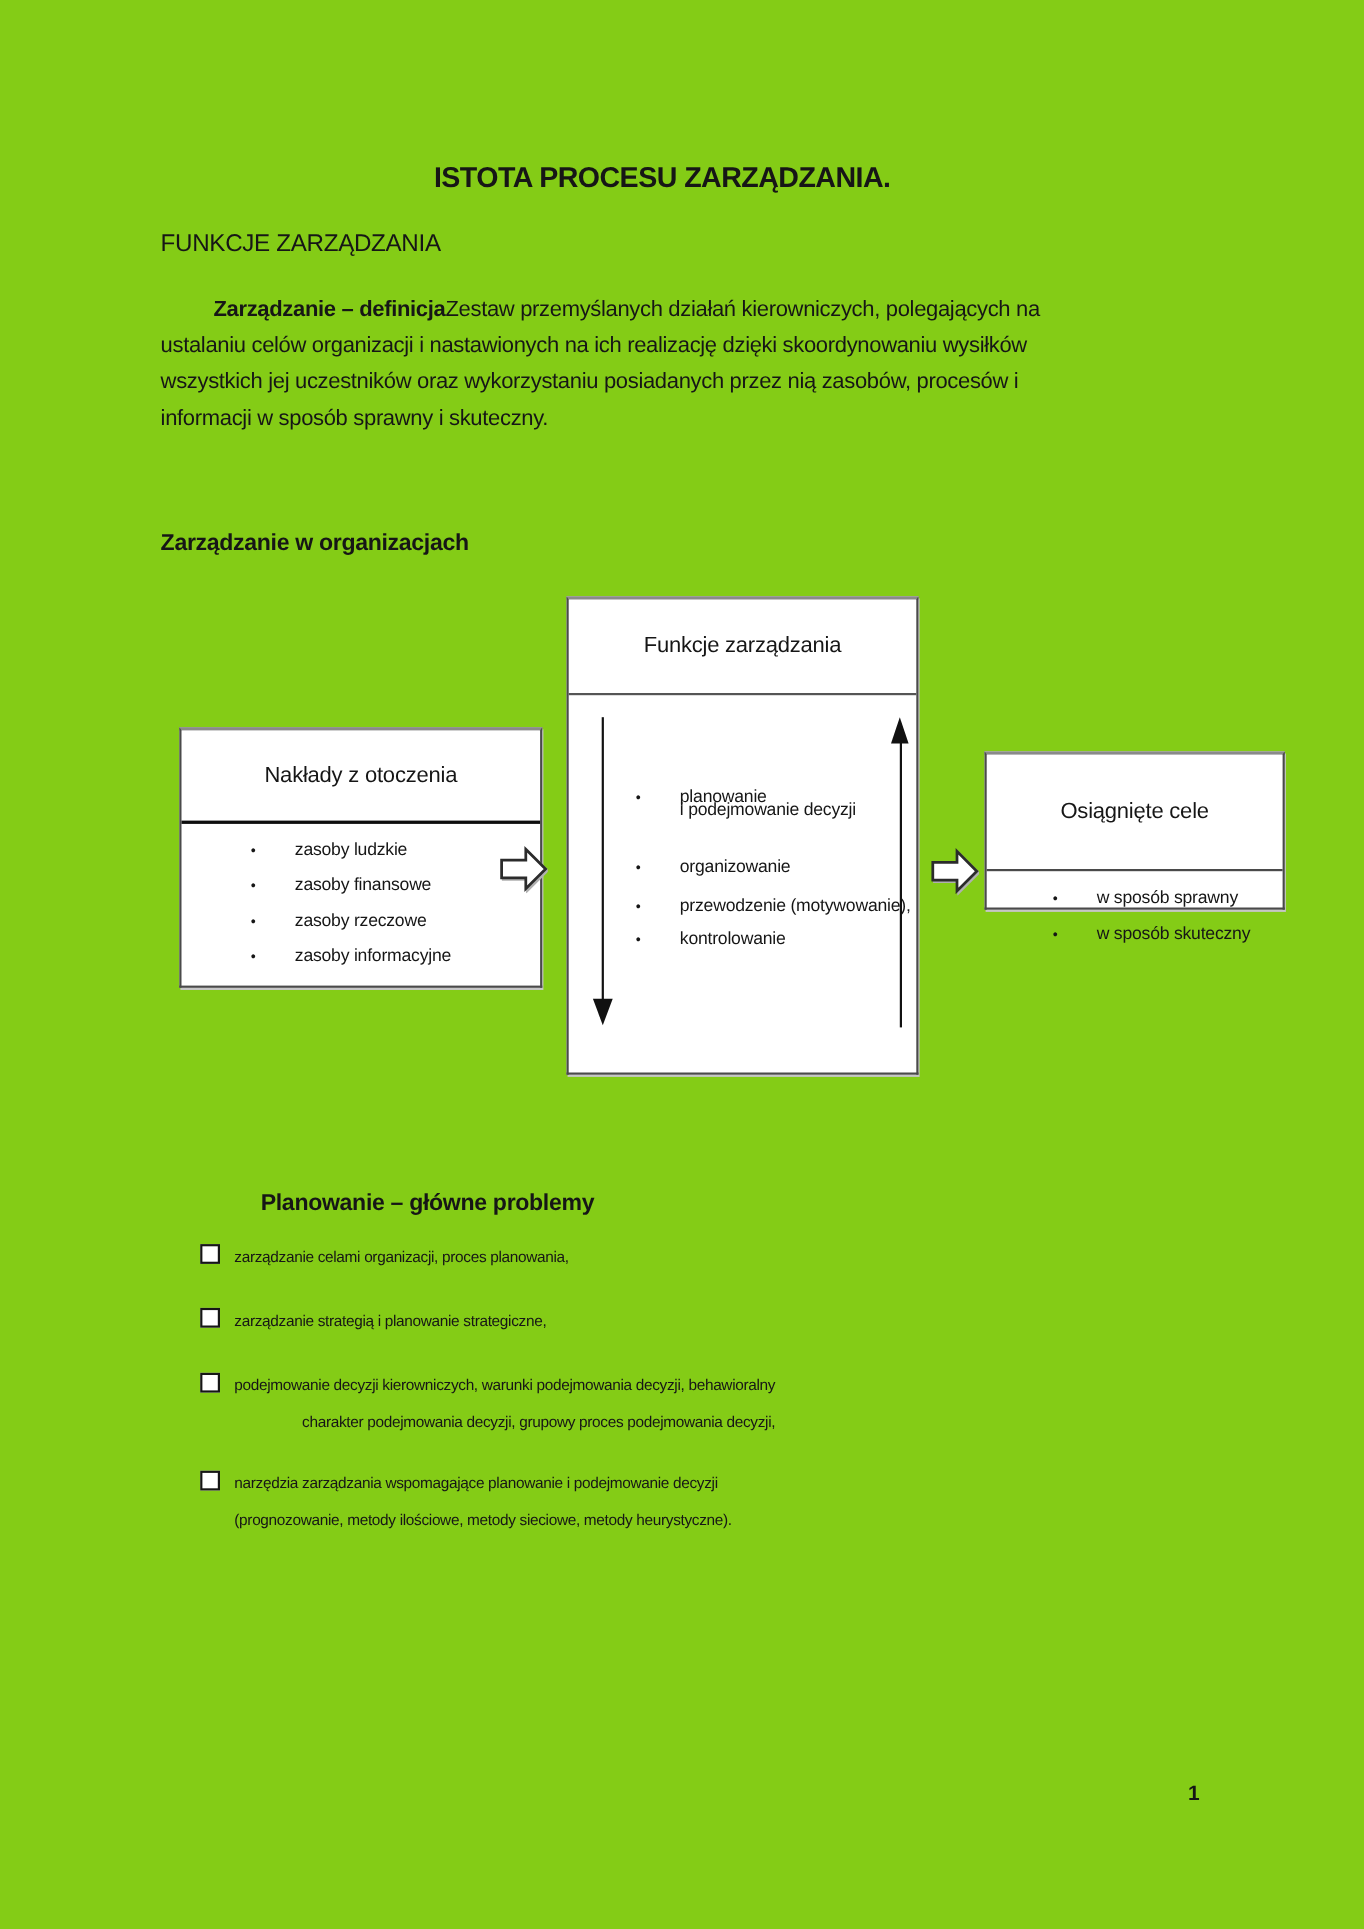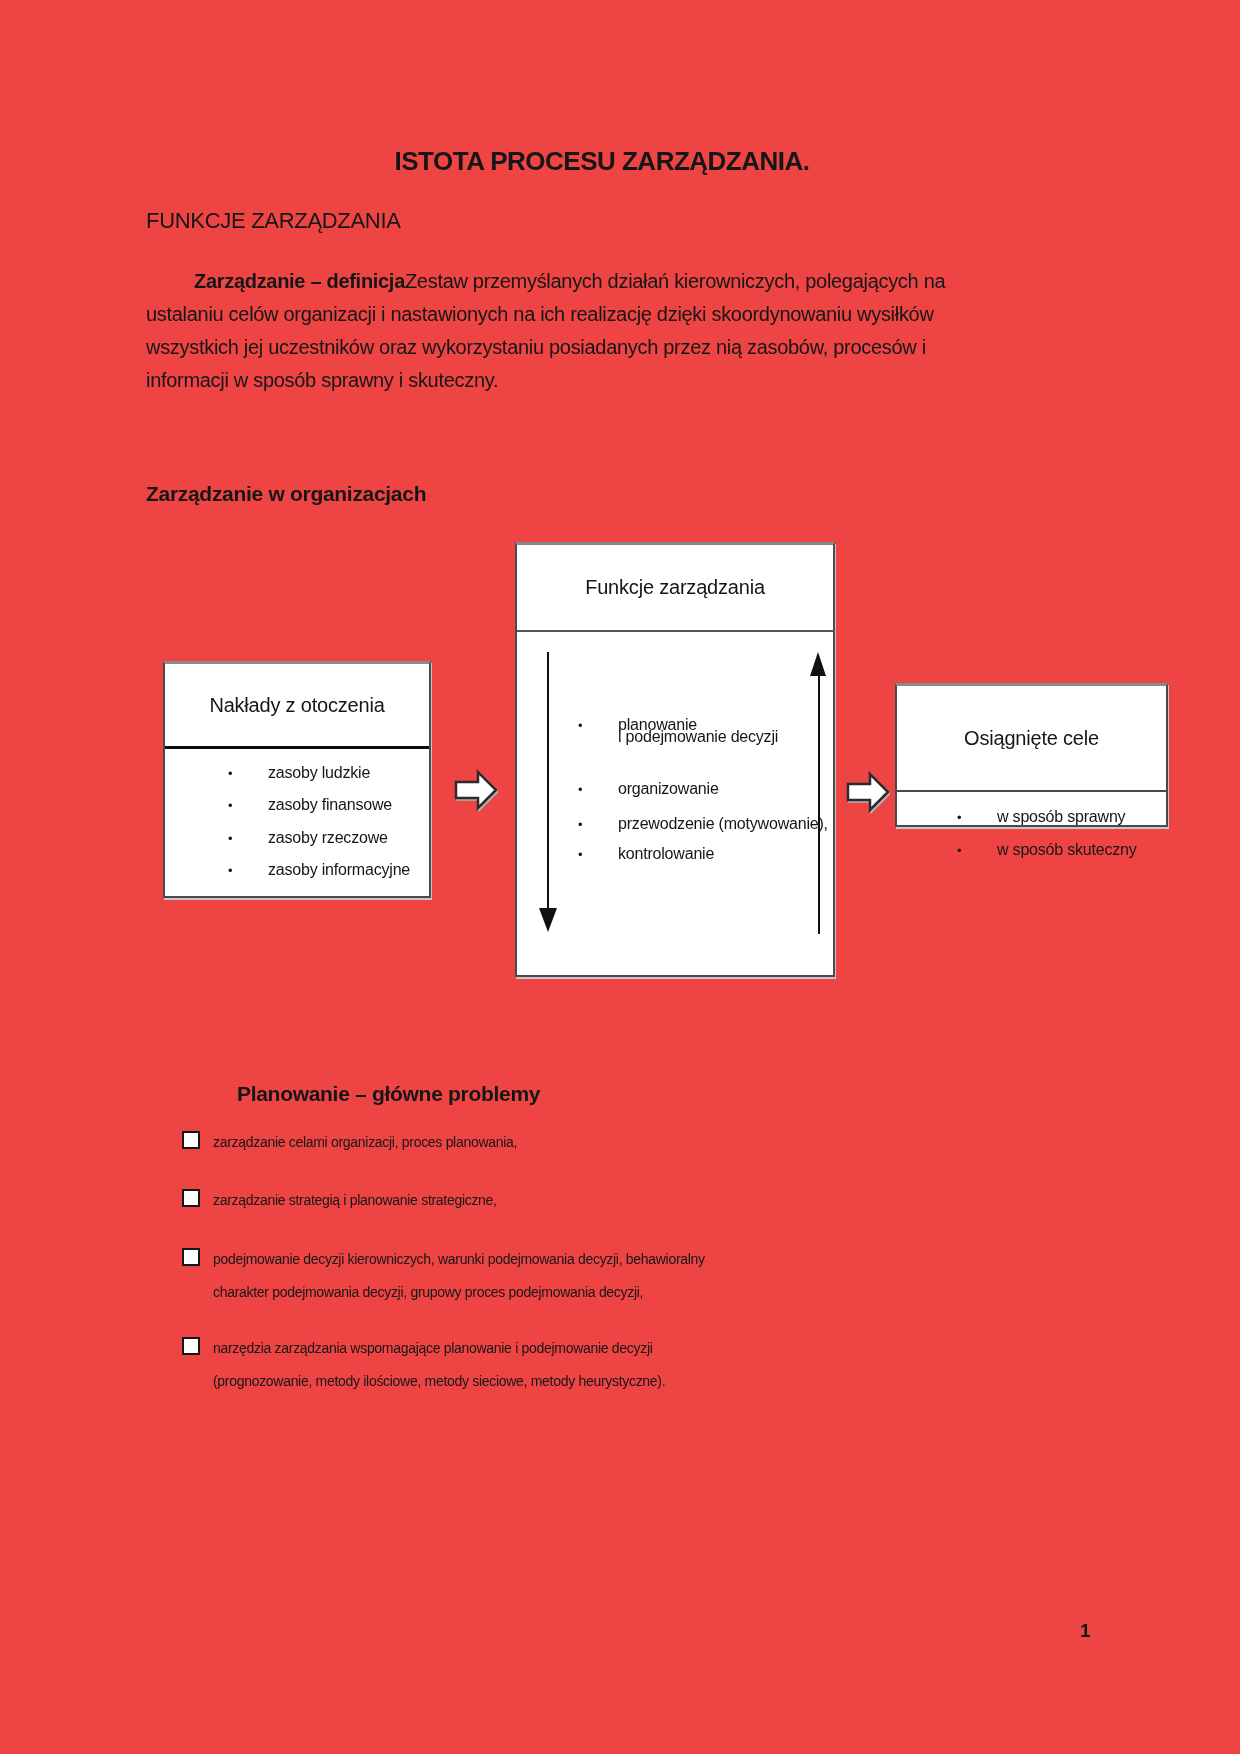--- a/index.html
+++ b/index.html
@@ -4,21 +4,21 @@
 <style>
   html,body{margin:0;padding:0;}
   body{
     width:1240px;height:1754px;
     background:#ffffff;
     font-family:"Liberation Sans",sans-serif;
     color:#161616;
     position:relative;
     letter-spacing:-0.3px;
   }
-  .page{position:absolute;inset:0;background:#ef4444;overflow:hidden;}
+  .page{position:absolute;inset:0;background:#84cc16;overflow:hidden;}
 
   .title{
     position:absolute;left:127px;top:146px;width:950px;margin:0;
     text-align:center;font-size:26px;font-weight:bold;letter-spacing:-0.5px;
   }
   .subtitle{position:absolute;left:146px;top:208px;font-size:22px;}
   .para{position:absolute;left:146px;top:265px;font-size:20px;line-height:33px;}
   .b{font-weight:bold;margin-left:48px;}
 
   .diagram-heading{
@@ -30,21 +30,21 @@
   .dbox{
     position:absolute;background:#fff;
     border:2px solid #4a4a4a;border-top:3px solid #8a8a8a;
     box-shadow:1px 2px 0 #c6c6c6;
     box-sizing:border-box;
   }
   .dbox .hdr{
     display:flex;align-items:center;justify-content:center;
     font-size:20px;letter-spacing:-0.2px;
   }
-  .box-input{left:163px;top:661px;width:268px;height:237px;}
+  .box-input{left:163px;top:661px;width:330px;height:237px;}
   .box-input .hdr{height:82px;border-bottom:3px solid #0d0d0d;}
   .box-center{left:515px;top:542px;width:320px;height:435px;}
   .box-center .hdr{height:85px;border-bottom:2px solid #555;}
   .box-output{left:895px;top:683px;width:273px;height:144px;}
   .box-output .hdr{height:104px;border-bottom:2px solid #4a4a4a;}
 
   .drow{
     position:absolute;display:flex;align-items:baseline;
     font-size:16px;letter-spacing:-0.2px;white-space:nowrap;
   }
@@ -181,21 +181,21 @@
     </div>
   </div>
 
   <div class="check-item" style="top:1184px;">
     <span class="checkbox"></span>
     <div class="check-text">
       <div>zarządzanie strategią i planowanie strategiczne,</div>
     </div>
   </div>
 
-  <div class="check-item" style="top:1243px;">
+  <div class="check-item" style="top:1243px;text-align:right;">
     <span class="checkbox"></span>
     <div class="check-text">
       <div>podejmowanie decyzji kierowniczych, warunki podejmowania decyzji, behawioralny</div>
       <div>charakter podejmowania decyzji, grupowy proces podejmowania decyzji,</div>
     </div>
   </div>
 
   <div class="check-item" style="top:1332px;">
     <span class="checkbox"></span>
     <div class="check-text">

